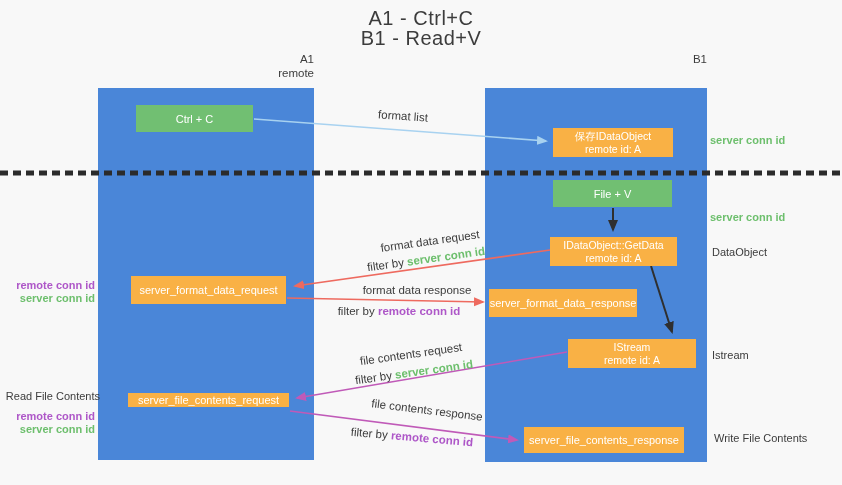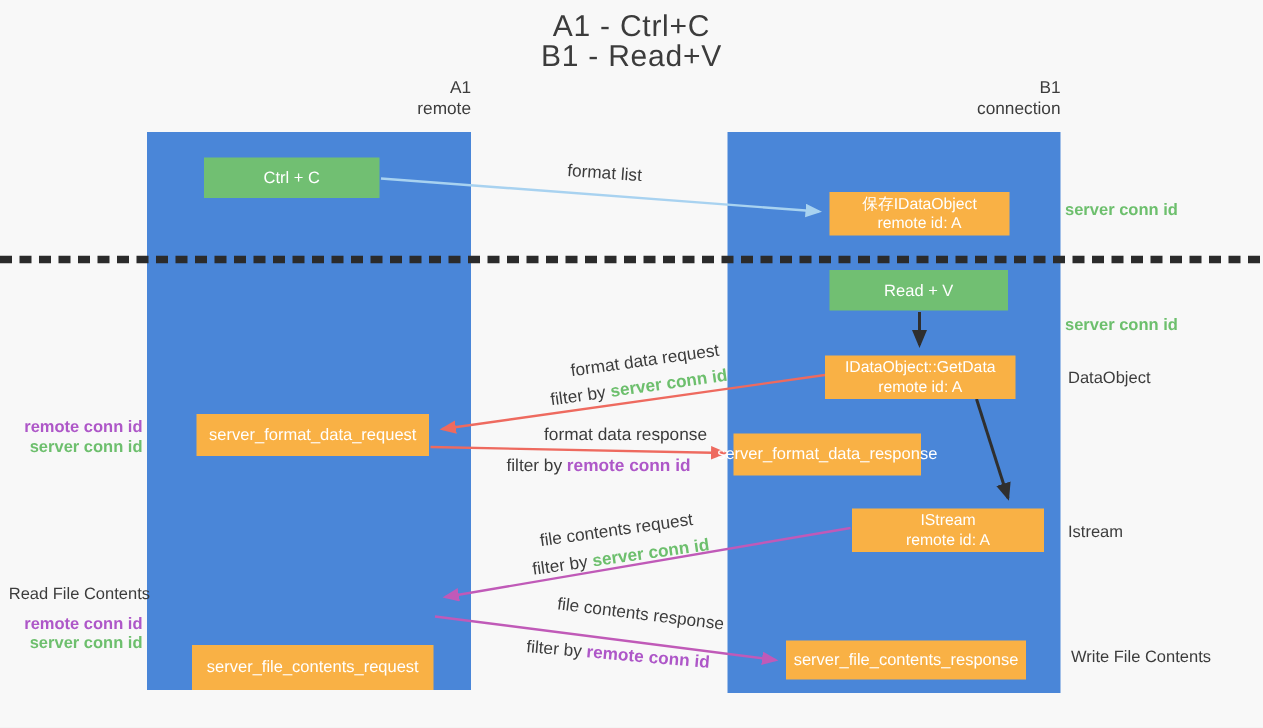--- a/index.html
+++ b/index.html
@@ -39,23 +39,23 @@
   .box .l2{font-size:10.5px; line-height:13px;}
   .box.single{font-size:11px;}
   .green{background:var(--box-green);}
   .orange{background:var(--box-orange);}
 
   #box-ctrl-c{left:136px; top:105px; width:117px; height:27px;}
   #box-save-dobj{left:553px; top:128px; width:120px; height:29px;}
   #box-ctrl-v{left:553px; top:180px; width:119px; height:27px;}
   #box-getdata{left:550px; top:237px; width:127px; height:29px;}
   #box-fmt-req{left:131px; top:276px; width:155px; height:28px;}
-  #box-fmt-resp{left:489px; top:289px; width:125px; height:28px;}
+  #box-fmt-resp{left:489px; top:289px; width:148px; height:28px;}
   #box-istream{left:568px; top:339px; width:128px; height:29px;}
-  #box-file-req{left:128px; top:393px; width:161px; height:30px;margin-top:37px;}
+  #box-file-req{left:128px; top:393px; width:161px; height:14px;}
   #box-file-resp{left:524px; top:427px; width:160px; height:26px;}
 
   .edge-label{position:absolute; z-index:3; font-size:11.5px; color:var(--text-dark);
               white-space:nowrap; transform:translate(-50%,-50%);}
   .rot-n8{transform:translate(-50%,-50%) rotate(-8deg);}
   .rot-p7{transform:translate(-50%,-50%) rotate(7deg);}
   .rot-p5{transform:translate(-50%,-50%) rotate(5deg);}
   .rot-p4{transform:translate(-50%,-50%) rotate(4deg);}
   .hl-green{color:var(--text-green); font-weight:bold;}
   .hl-purple{color:var(--text-purple); font-weight:bold;}
@@ -74,21 +74,20 @@
     <div>A1 - Ctrl+C</div>
     <div>B1 - Read+V</div>
   </div>
 
   <div id="hdr-a1" class="lifeline-header">
     <div>A1</div>
     <div>remote</div>
   </div>
   <div id="hdr-b1" class="lifeline-header">
     <div>B1</div>
-    <div>connection</div>
   </div>
 
   <div id="col-a1" class="column"></div>
   <div id="col-b1" class="column"></div>
 
   <svg class="overlay" width="842" height="485" viewBox="0 0 842 485">
     <defs>
       <marker id="mb" markerUnits="userSpaceOnUse" markerWidth="12" markerHeight="10" refX="9" refY="4.5" orient="auto">
         <path d="M0,0 L11,4.5 L0,9 z" class="mh-blue"></path>
       </marker>
@@ -117,21 +116,21 @@
   <div id="box-ctrl-c" class="box green single">
     <span>Ctrl + C</span>
   </div>
 
   <div id="box-save-dobj" class="box orange">
     <div class="l1">保存IDataObject</div>
     <div class="l2">remote id: A</div>
   </div>
 
   <div id="box-ctrl-v" class="box green single">
-    <span>Read + V</span>
+    <span>File + V</span>
   </div>
 
   <div id="box-getdata" class="box orange">
     <div class="l1">IDataObject::GetData</div>
     <div class="l2">remote id: A</div>
   </div>
 
   <div id="box-fmt-req" class="box orange single">
     <span>server_format_data_request</span>
   </div>

